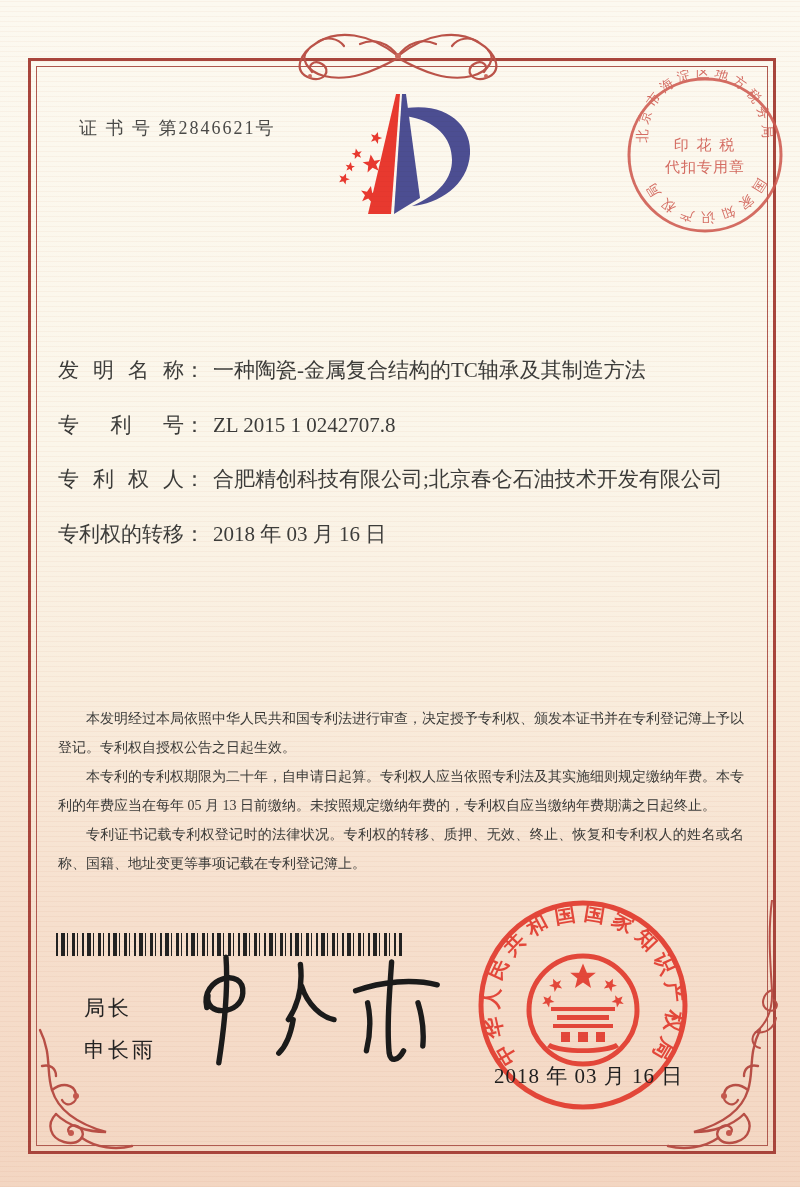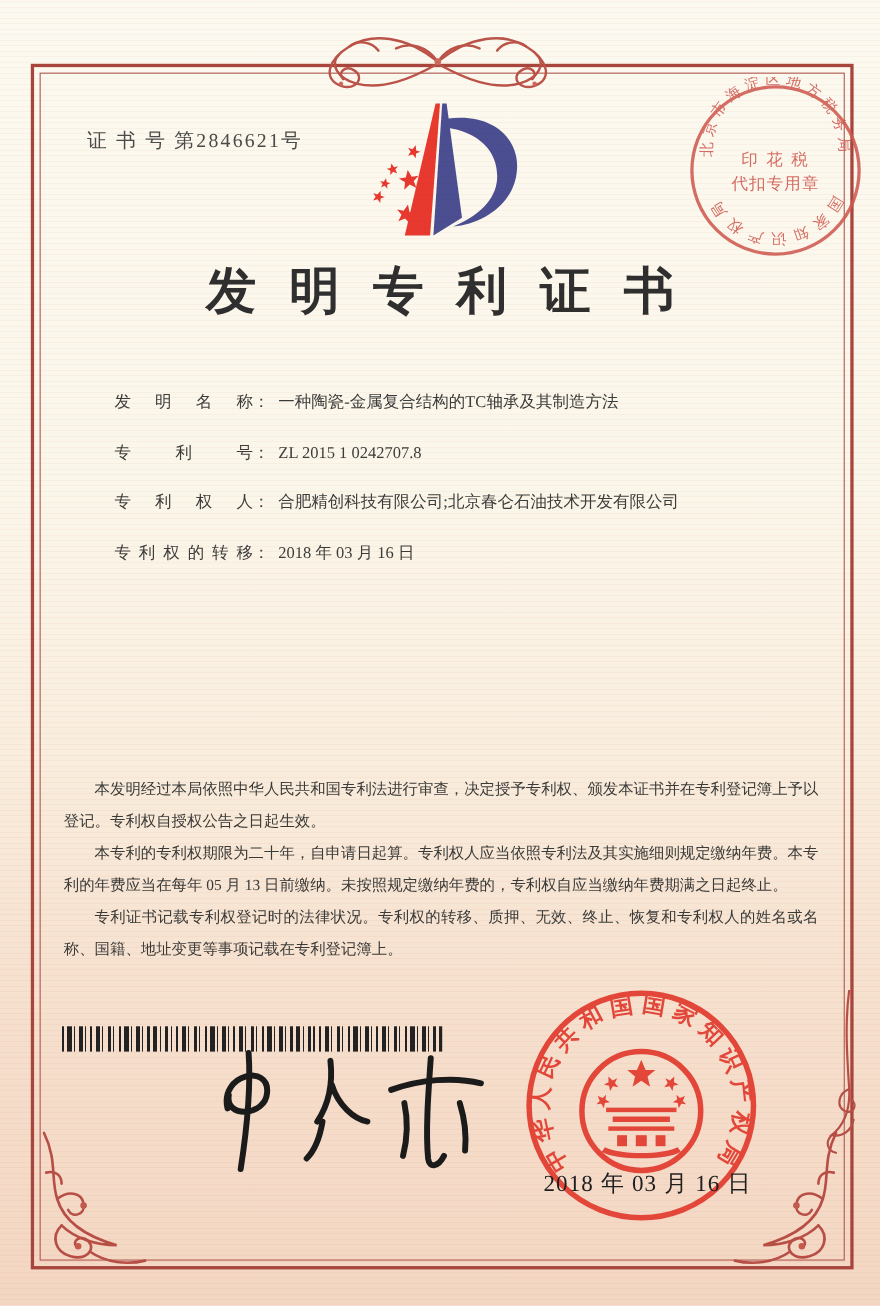--- a/index.html
+++ b/index.html
@@ -11,21 +11,21 @@
     background:repeating-linear-gradient(0deg, rgba(205,120,92,.10) 0 1px, transparent 1px 5px);
     mix-blend-mode:multiply;opacity:.55;}
   
   .frame-outer{position:absolute;left:28px;top:58px;right:24px;bottom:33px;border:3px solid #a8453c;}
   .frame-inner{position:absolute;left:36px;top:66px;right:32px;bottom:41px;border:1px solid #b05a50;}
   .abs{position:absolute;}
   .cert-no{left:56px;top:116px;font-size:18px;color:#4a4a48;letter-spacing:2px;margin-left:23px;}
   .title{left:0;top:234px;width:800px;text-align:center;font-size:46px;color:#2f2f2f;
     letter-spacing:30px;text-indent:30px;font-weight:600;}
   .fields{left:58px;top:356px;width:690px;}
-  .frow{margin-bottom:26.5px;font-size:15px;color:#3c3c3a;white-space:nowrap;margin-left:46px;}
+  .frow{margin-bottom:26.5px;font-size:21px;color:#3c3c3a;white-space:nowrap;}
   .frow .lab{display:inline-block;width:126px;text-align:justify;text-align-last:justify;vertical-align:bottom;}
   .frow .col{display:inline-block;margin-right:8px;}
   .paras{left:58px;top:704px;width:686px;}
   .paras p{margin:0;font-size:14px;line-height:29px;color:#3a3a38;text-indent:2em;text-align:justify;}
   .barcode{left:56px;top:933px;width:346px;height:23px;
     background:repeating-linear-gradient(90deg,
       #222 0 2px, transparent 2px 5px,
       #222 5px 9px, transparent 9px 11px,
       #222 11px 12px, transparent 12px 16px,
       #222 16px 19px, transparent 19px 21px,
@@ -92,21 +92,20 @@
     </text>
     <text font-size="13.5" fill="#cf5a50" letter-spacing="6">
       <textPath href="#stampBottom" startOffset="50%" text-anchor="middle">国家知识产权局</textPath>
     </text>
     <text x="85" y="80" text-anchor="middle" font-size="15" fill="#cf5a50" letter-spacing="2">印 花 税</text>
     <text x="85" y="102" text-anchor="middle" font-size="15" fill="#cf5a50" letter-spacing="1">代扣专用章</text>
   </svg>
 
   <div class="abs cert-no">证 书 号 第2846621号</div>
 
-  <div class="abs title">发明专利证书</div>
 
   <div class="abs fields">
     <div class="frow">
       <span class="lab">发明名称</span><span class="col">：</span><span>一种陶瓷-金属复合结构的TC轴承及其制造方法</span>
     </div>
     <div class="frow">
       <span class="lab">专利号</span><span class="col">：</span><span>ZL 2015 1 0242707.8</span>
     </div>
     <div class="frow">
       <span class="lab">专利权人</span><span class="col">：</span><span>合肥精创科技有限公司;北京春仑石油技术开发有限公司</span>
@@ -117,20 +116,24 @@
   </div>
 
   <div class="abs paras">
     <p>本发明经过本局依照中华人民共和国专利法进行审查，决定授予专利权、颁发本证书并在专利登记簿上予以登记。专利权自授权公告之日起生效。</p>
     <p>本专利的专利权期限为二十年，自申请日起算。专利权人应当依照专利法及其实施细则规定缴纳年费。本专利的年费应当在每年 05 月 13 日前缴纳。未按照规定缴纳年费的，专利权自应当缴纳年费期满之日起终止。</p>
     <p>专利证书记载专利权登记时的法律状况。专利权的转移、质押、无效、终止、恢复和专利权人的姓名或名称、国籍、地址变更等事项记载在专利登记簿上。</p>
   </div>
 
   <div class="abs barcode"></div>
 
+  <div class="abs officer">
+    <div>局长</div>
+    <div>申长雨</div>
+  </div>
 
   <svg class="abs sig" width="270" height="120" viewBox="0 0 225 100">
     <g stroke="#1b1b1b" stroke-width="4.5" fill="none" stroke-linecap="round" stroke-linejoin="round">
       <path d="M14,48 C8,22 46,14 44,36 C43,54 12,56 15,38"></path>
       <path d="M30,6 C32,34 28,68 24,94"></path>
       <path d="M92,12 C94,30 90,46 82,58 M93,30 C98,46 110,56 120,58 M86,58 C84,70 80,80 74,86"></path>
       <path d="M138,34 C160,26 186,24 206,29"></path>
       <path d="M168,10 C166,38 164,66 166,86 C167,94 174,92 178,84"></path>
       <path d="M148,44 C151,58 150,72 147,84 M190,44 C194,57 195,69 194,80"></path>
     </g>

